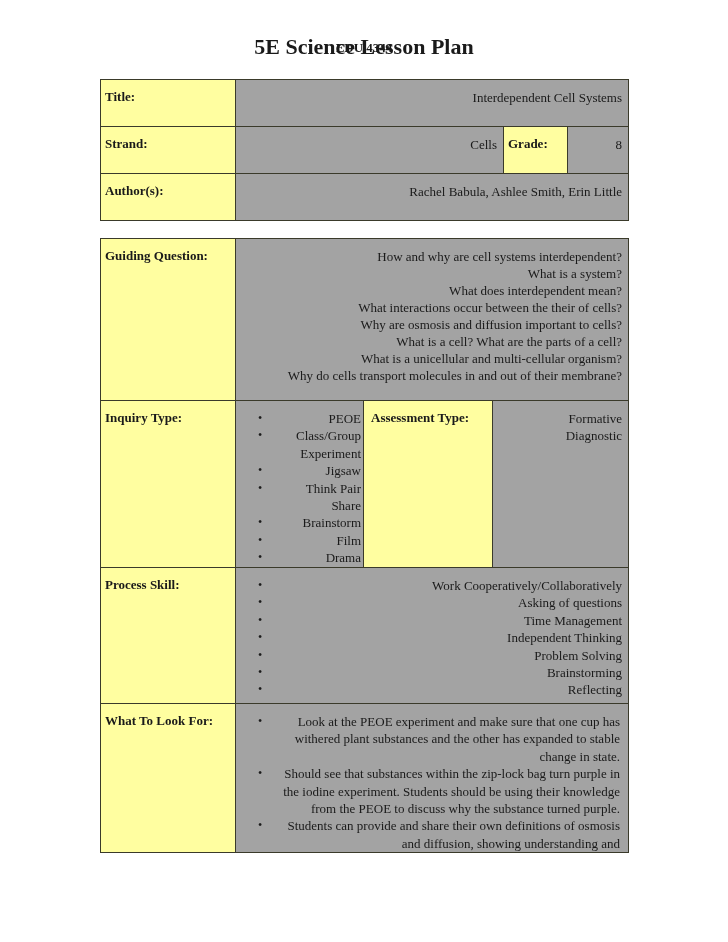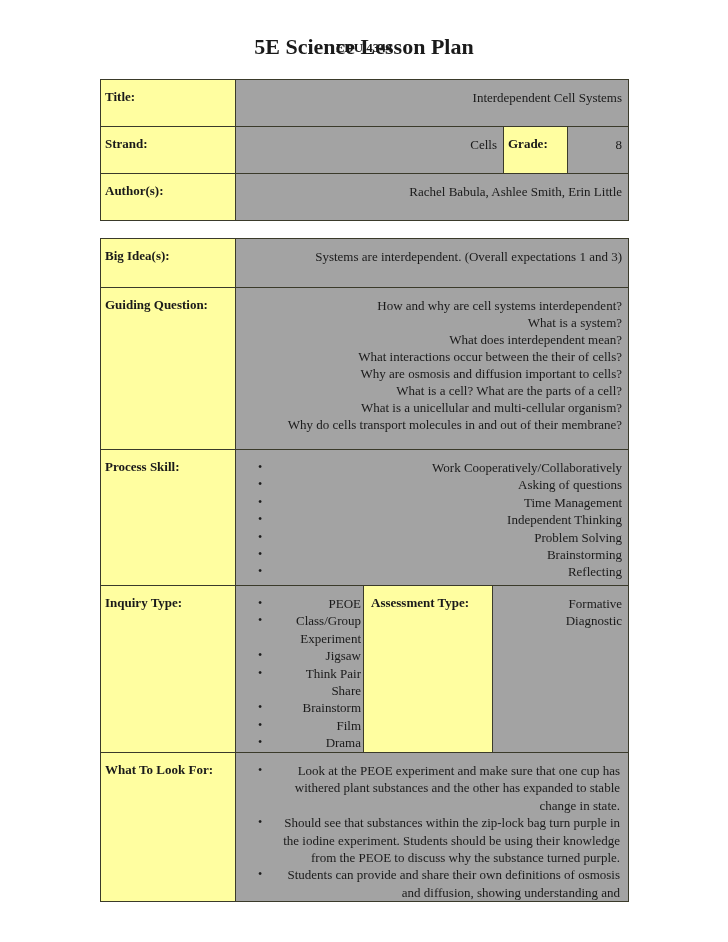--- a/index.html
+++ b/index.html
@@ -54,49 +54,31 @@
   </table>
 
 <table id="t2">
   <colgroup>
       <col style="width:135px">
       <col style="width:128px">
       <col style="width:129px">
       <col style="width:136px">
     </colgroup>
   <tbody>
-      <tr style="height:49px">
-    <td class="lbl">Big Idea(s):</td>
-    <td class="val" colspan="3">Systems are interdependent. (Overall expectations 1 and 3)</td>
-  </tr>
   <tr style="height:162px">
     <td class="lbl">Guiding Question:</td>
     <td class="val pad9" colspan="3">
       <span class="q">How and why are cell systems interdependent?</span>
       <span class="q">What is a system?</span>
       <span class="q">What does interdependent mean?</span>
       <span class="q">What interactions occur between the their of cells?</span>
       <span class="q">Why are osmosis and diffusion important to cells?</span>
       <span class="q">What is a cell? What are the parts of a cell?</span>
       <span class="q">What is a unicellular and multi-cellular organism?</span>
       <span class="q">Why do cells transport molecules in and out of their membrane?</span>
-    </td>
-  </tr>
-  <tr style="height:136px">
-    <td class="lbl">Process Skill:</td>
-    <td class="val" colspan="3" style="padding-left:0">
-      <ul>
-        <li>Work Cooperatively/Collaboratively</li>
-        <li>Asking of questions</li>
-        <li>Time Management</li>
-        <li>Independent Thinking</li>
-        <li>Problem Solving</li>
-        <li>Brainstorming</li>
-        <li>Reflecting</li>
-      </ul>
     </td>
   </tr>
   <tr style="height:167px">
     <td class="lbl">Inquiry Type:</td>
     <td class="val" style="padding-left:0;padding-right:2px">
       <ul>
         <li>PEOE</li>
         <li>Class/Group Experiment</li>
         <li>Jigsaw</li>
         <li>Think Pair Share</li>
@@ -104,20 +86,34 @@
         <li>Film</li>
         <li>Drama</li>
       </ul>
     </td>
     <td class="lbl" style="text-align:left;padding-left:7px">Assessment Type:</td>
     <td class="val">
       <span class="q">Formative</span>
       <span class="q">Diagnostic</span>
     </td>
   </tr>
+  <tr style="height:136px">
+    <td class="lbl">Process Skill:</td>
+    <td class="val" colspan="3" style="padding-left:0">
+      <ul>
+        <li>Work Cooperatively/Collaboratively</li>
+        <li>Asking of questions</li>
+        <li>Time Management</li>
+        <li>Independent Thinking</li>
+        <li>Problem Solving</li>
+        <li>Brainstorming</li>
+        <li>Reflecting</li>
+      </ul>
+    </td>
+  </tr>
   <tr style="height:124px">
     <td class="lbl">What To Look For:</td>
     <td class="val" colspan="3" style="padding-left:0;padding-right:8px">
       <ul>
         <li>Look at the PEOE experiment and make sure that one cup has withered plant substances and the other has expanded to stable change in state.</li>
         <li>Should see that substances within the zip-lock bag turn purple in the iodine experiment. Students should be using their knowledge from the PEOE to discuss why the substance turned purple.</li>
         <li>Students can provide and share their own definitions of osmosis and diffusion, showing understanding and</li>
       </ul>
     </td>
   </tr>

